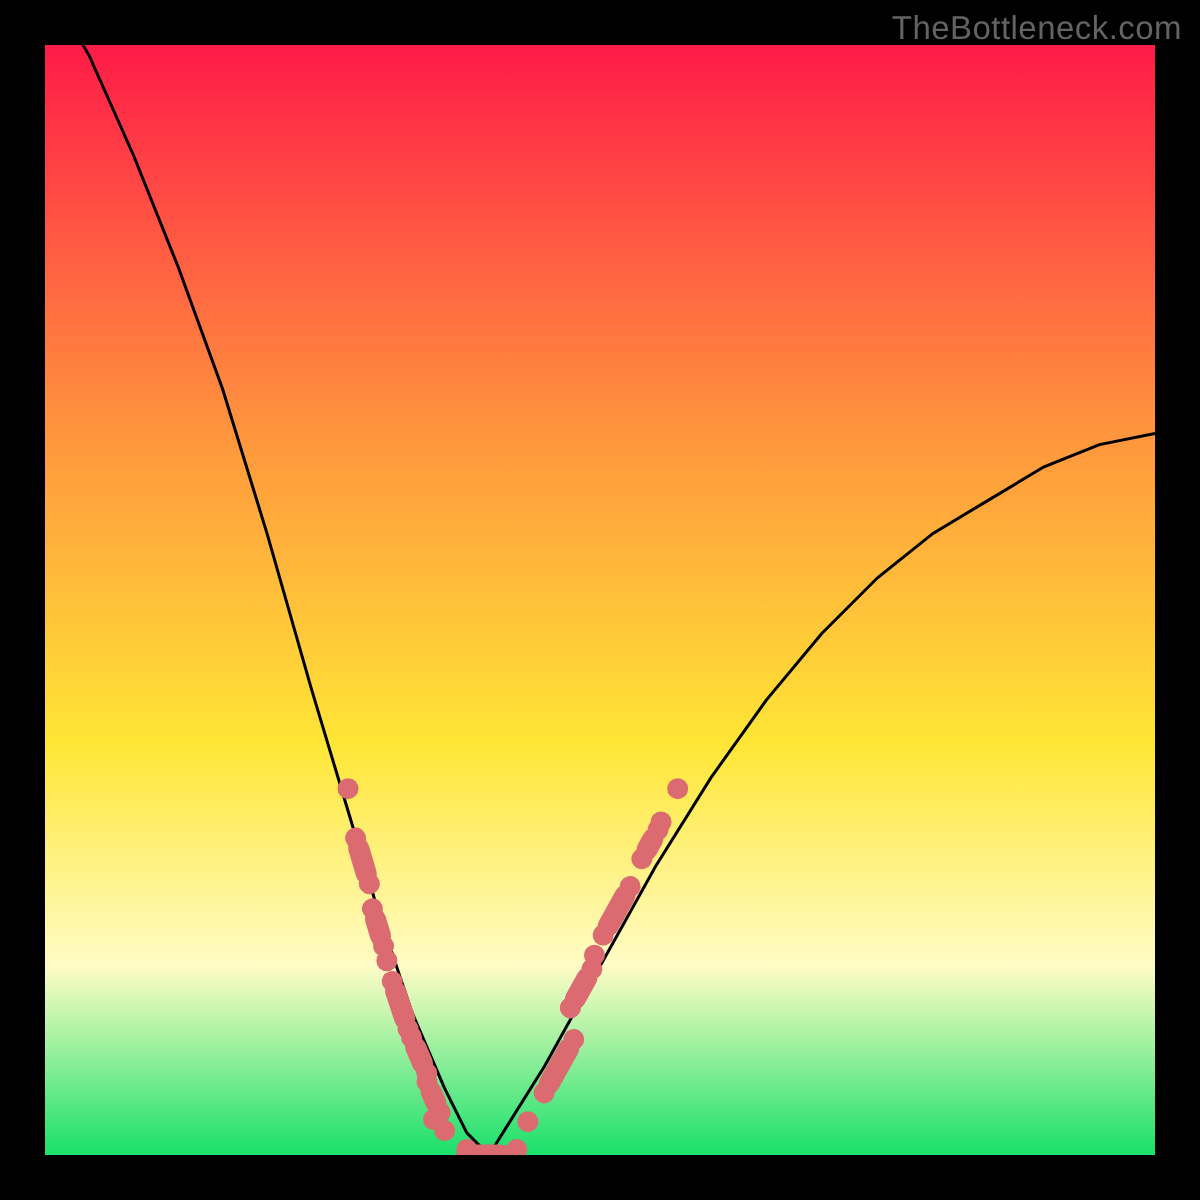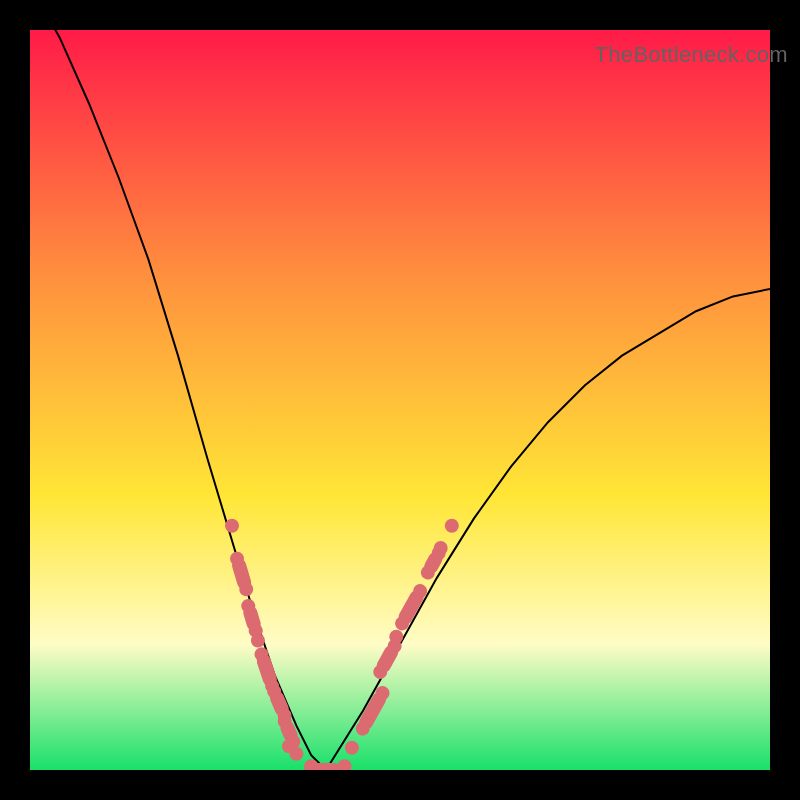--- a/index.html
+++ b/index.html
@@ -20,21 +20,20 @@
   .watermark {
     position: absolute;
     top: 6px;
     right: 12px;
     color: #636363;
     font-size: 22px;
     font-weight: 500;
     letter-spacing: 0.3px;
     z-index: 20;
     user-select: none;
-    margin-top: 36px;
   }
   .plot-wrap {
     position: absolute;
     left: 30px;
     top: 30px;
     width: 740px;
     height: 740px;
   }
   svg { display: block; }
 </style>

